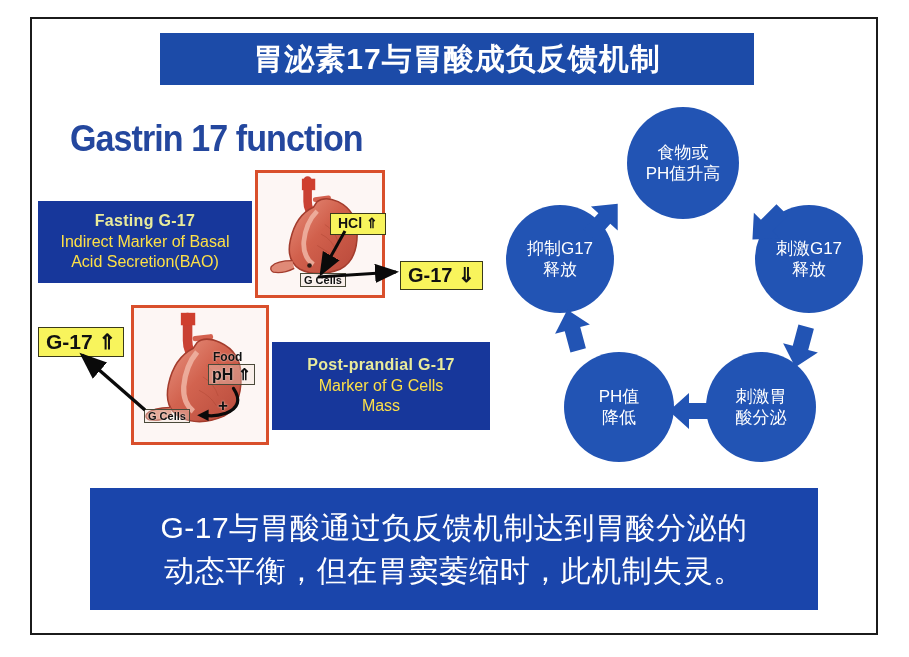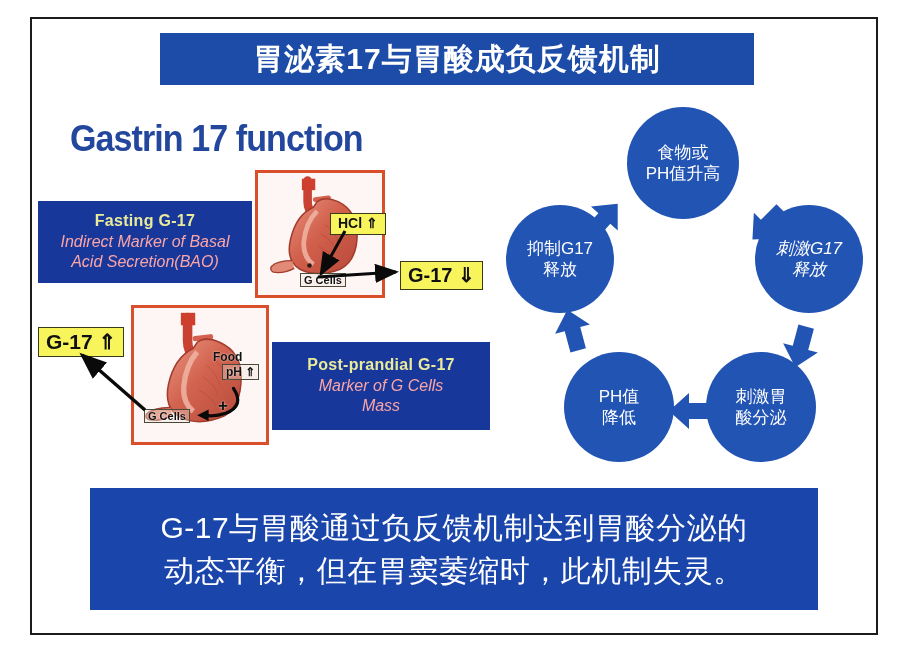--- a/index.html
+++ b/index.html
@@ -79,23 +79,22 @@
     text-align: center;
     line-height: 1.28;
   }
   .info-box .ib-title {
     color: #e9eb9b;
     font-size: 16px;
     font-weight: bold;
     letter-spacing: 0.3px;
   }
   .info-box .ib-line {
-    color: #fca5a5;
+    color: #fde047;
     font-size: 16px;
-    font-style: italic;
   }
   #box-fasting {
     left: 38px;
     top: 201px;
     width: 214px;
     height: 82px;
   }
   #box-postprandial {
     left: 272px;
     top: 342px;
@@ -181,21 +180,21 @@
     color: #ffffff;
     display: flex;
     flex-direction: column;
     align-items: center;
     justify-content: center;
     text-align: center;
     font-size: 17px;
     line-height: 1.25;
   }
   #circle-food     { left: 627px; top: 107px; width: 112px; height: 112px; }
-  #circle-stim     { left: 755px; top: 205px; width: 108px; height: 108px; font-style: italic; }
+  #circle-stim     { left: 755px; top: 205px; width: 108px; height: 108px; }
   #circle-acid     { left: 706px; top: 352px; width: 110px; height: 110px; }
   #circle-ph       { left: 564px; top: 352px; width: 110px; height: 110px; }
   #circle-inhibit  { left: 506px; top: 205px; width: 108px; height: 108px; }
 
   .cycle-arrow {
     position: absolute;
   }
 
   
   .conclusion {
@@ -310,21 +309,21 @@
         <path d="M72 72 Q84 79 88 92"></path>
         <path d="M68 86 Q80 92 86 102"></path>
         <path d="M82 52 Q94 62 98 74"></path>
       </g>
       <path d="M38 104 Q20 104 13 111 Q11 115 16 117 Q28 119 40 112" fill="#e08a77" stroke="#a33c2d" stroke-width="1.4"></path>
 
       <path d="M104 84 Q116 102 96 110 Q84 114 74 112" stroke="#0a0a0a" stroke-width="3.4" fill="none" stroke-linecap="round"></path>
       <path d="M78 106 L66 112 L78 118 Z" fill="#0a0a0a"></path>
     </svg>
     <span class="art-label" style="left:79px; top:42px; font-size:12px;">Food</span>
-    <span class="art-label boxed" style="left:88px; top:56px; font-size:12px;">pH ⇑</span>
+    <span class="art-label boxed" style="left:74px; top:56px; font-size:16px;">pH ⇑</span>
     <span class="art-label boxed" style="left:10px; top:101px;">G Cells</span>
     <span class="art-label" style="left:84px; top:88px; font-size:17px;">+</span>
   </div>
 
   <div class="tag-yellow" id="tag-hcl">HCl ⇑</div>
   <div class="tag-yellow" id="tag-g17-down">G-17 ⇓</div>
   <div class="tag-yellow" id="tag-g17-up">G-17 ⇑</div>
 
   <svg id="arrow-layer">
     <defs>

